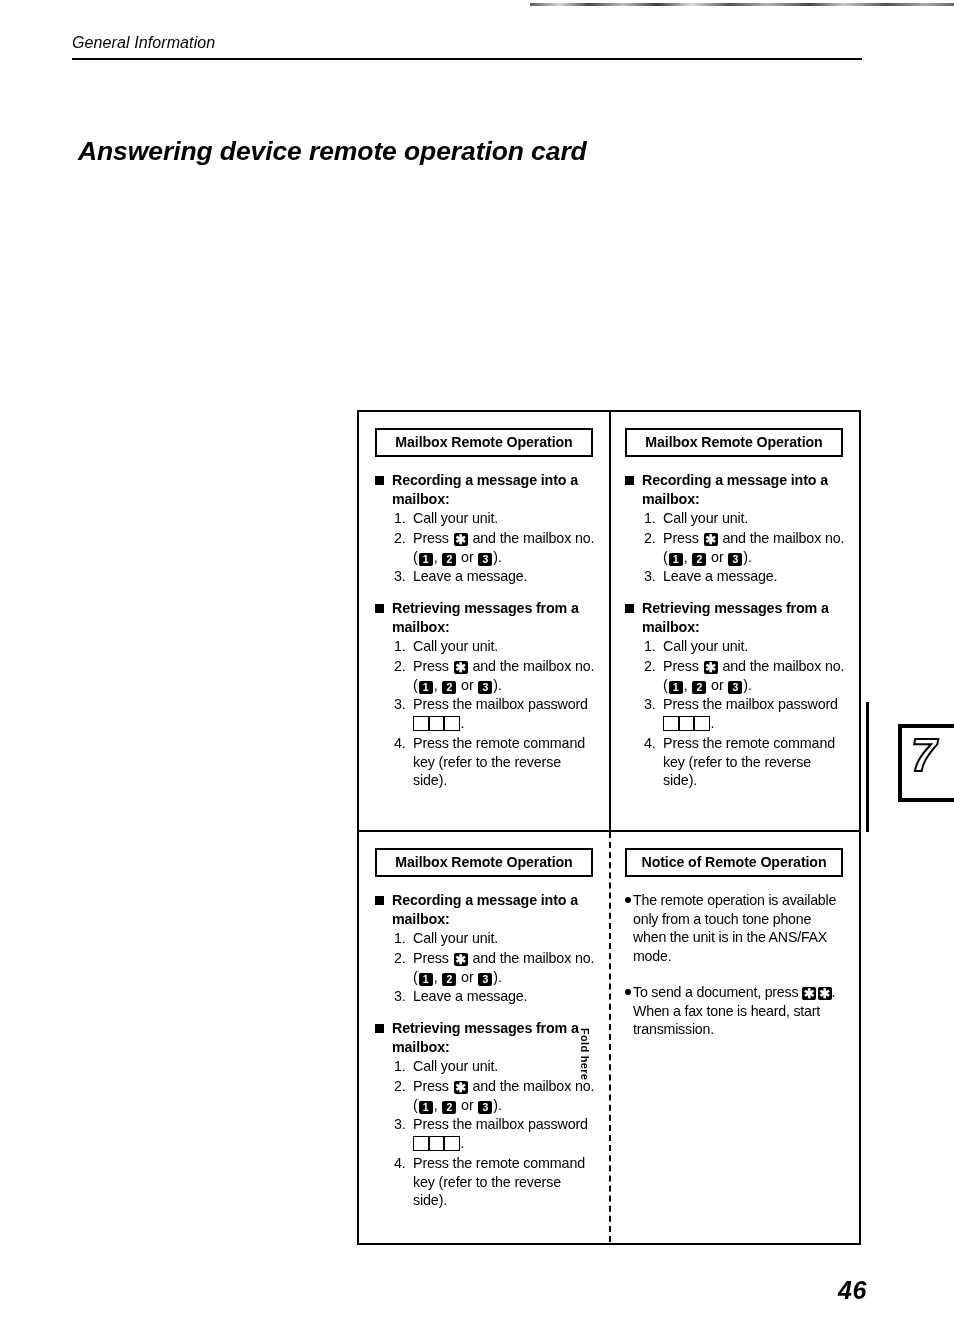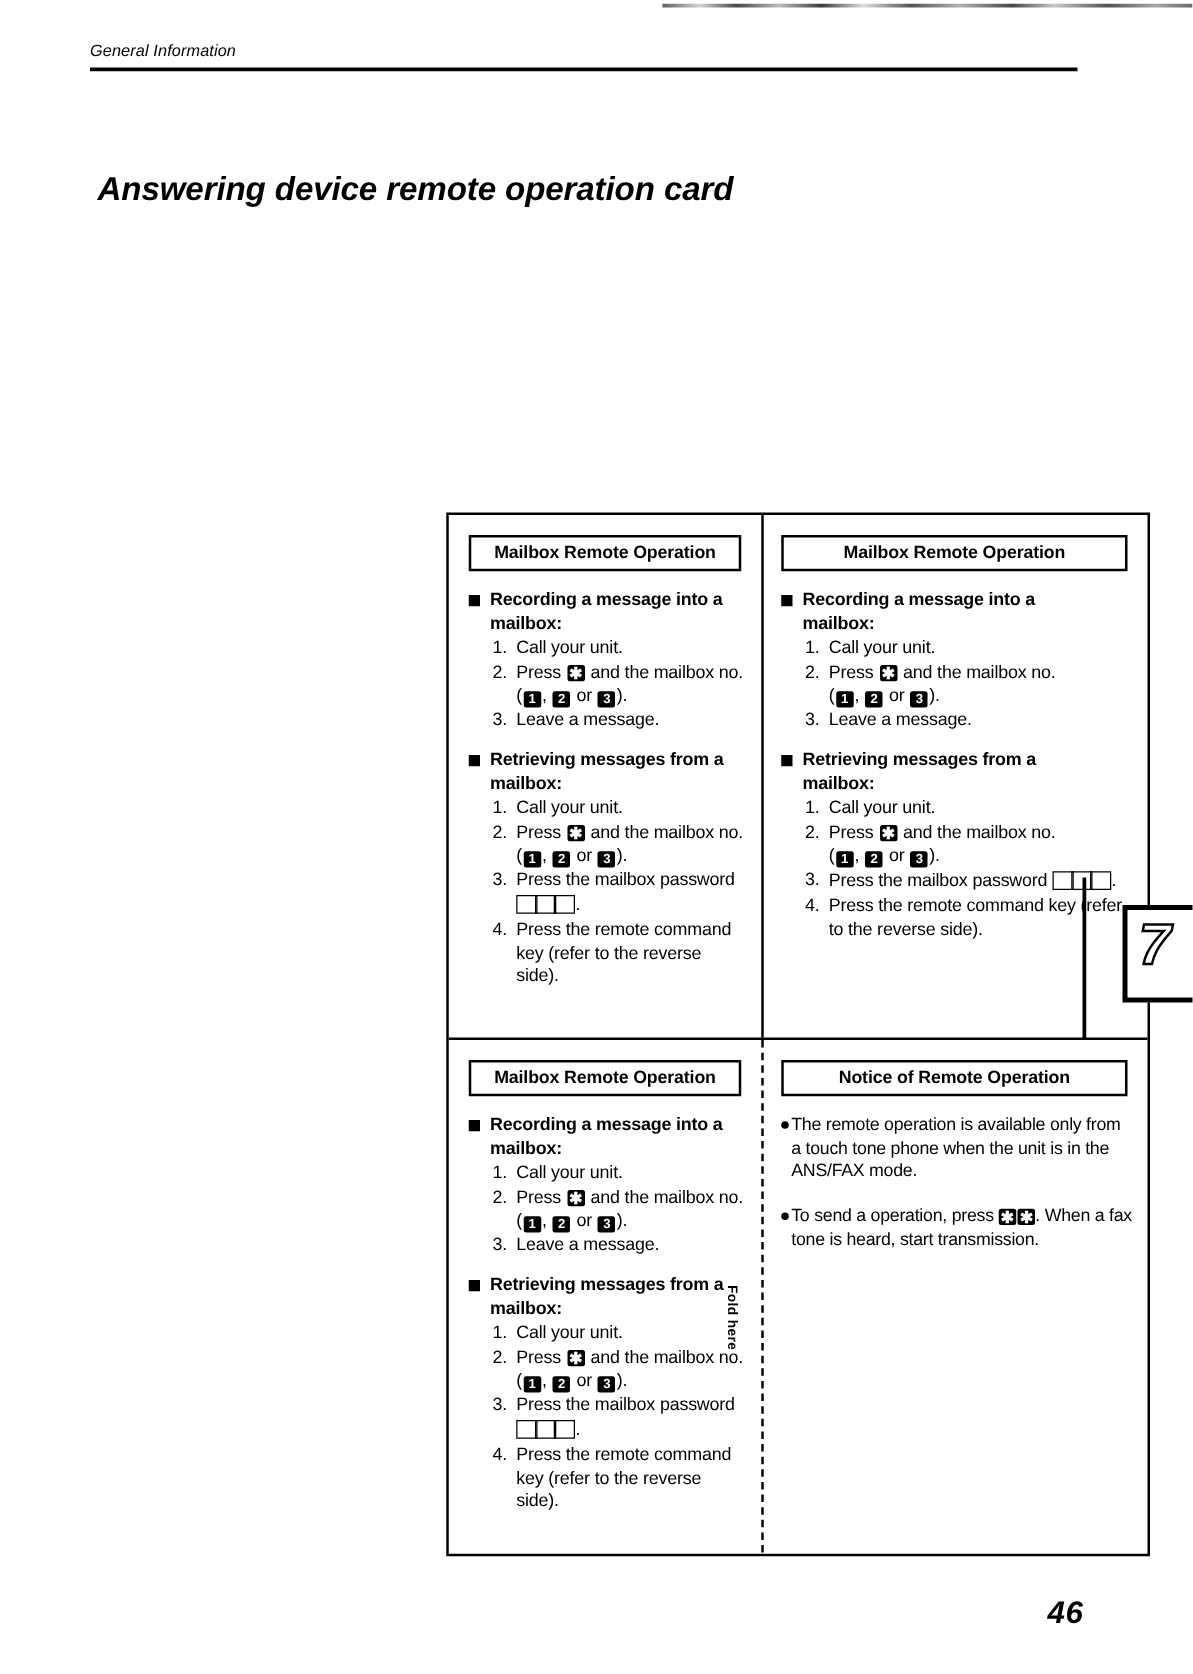--- a/index.html
+++ b/index.html
@@ -33,21 +33,21 @@
   }
 
   
   .page-header {
     position: absolute;
     left: 72px;
     top: 34px;
     width: 790px;
   }
   .header-label {
-    font-size: 13px;
+    font-size: 16px;
     font-style: italic;
     font-weight: 400;
     letter-spacing: .1px;
     line-height: 1.1;
   }
   .header-rule {
     margin-top: 6px;
     height: 2.5px;
     background: #000;
     width: 790px;
@@ -64,21 +64,21 @@
     letter-spacing: -0.1px;
     white-space: nowrap;
     margin-top: 32px;
   }
 
   
   .card-block {
     position: absolute;
     left: 357px;
     top: 410px;
-    width: 563px;
+    width: 504px;
     height: 835px;
     border: 2.5px solid #000;
     box-sizing: border-box;
     display: flex;
     flex-direction: column;
   }
   .card-row {
     display: flex;
     box-sizing: border-box;
     position: relative;
@@ -532,21 +532,21 @@
     <div class="card-cell right">
       <div class="card-title">Notice of Remote Operation</div>
 
       <ul class="notices">
         <li>
           <span class="bullet-round"></span>
           <span class="notice-text"><span>The remote operation is available only from a touch tone phone when the unit is in the </span><span class="ital">ANS/FAX</span><span> mode.</span></span>
         </li>
         <li>
           <span class="bullet-round"></span>
-          <span class="notice-text"><span>To send a operation, press </span><span class="key-pair"><span class="key star">✱</span><span class="key star">✱</span></span><span>. When a fax tone is heard, start transmission.</span></span>
+          <span class="notice-text"><span>To send a document, press </span><span class="key-pair"><span class="key star">✱</span><span class="key star">✱</span></span><span>. When a fax tone is heard, start transmission.</span></span>
         </li>
       </ul>
     </div>
   </div>
 </div>
 
 <div class="tab-rule"></div>
 <div class="chapter-tab">
   <span class="num">7</span>
 </div>

